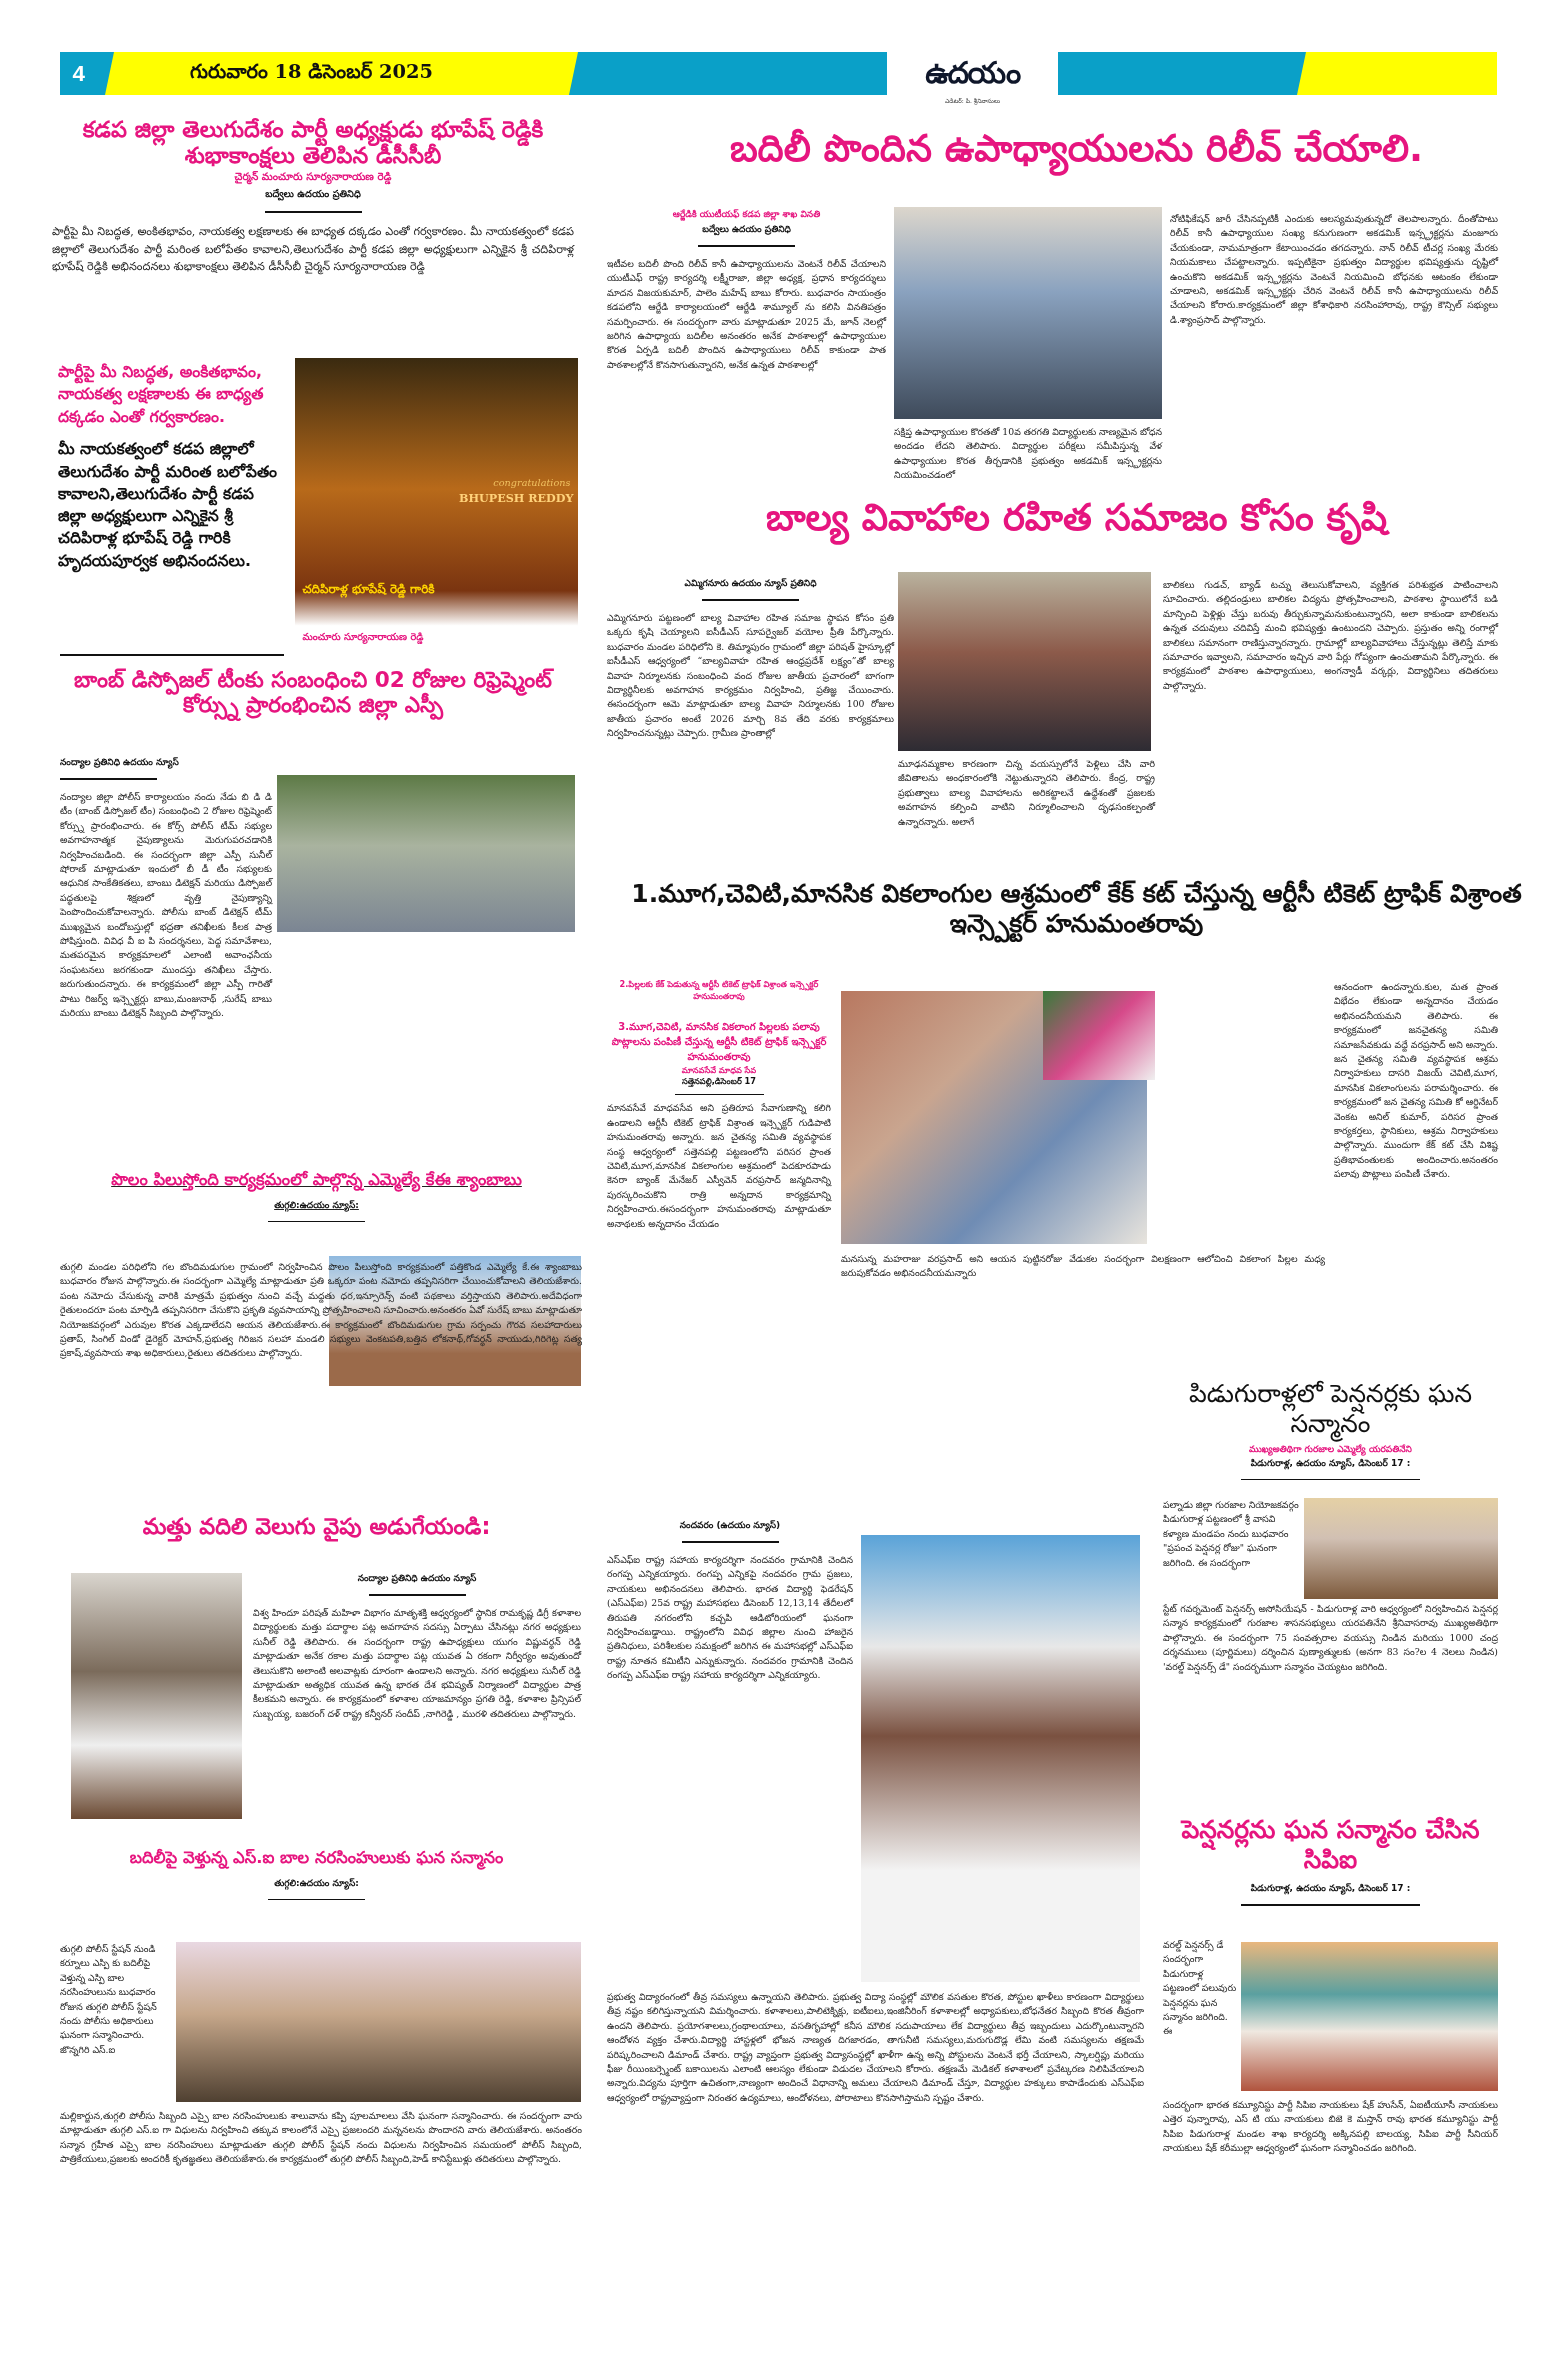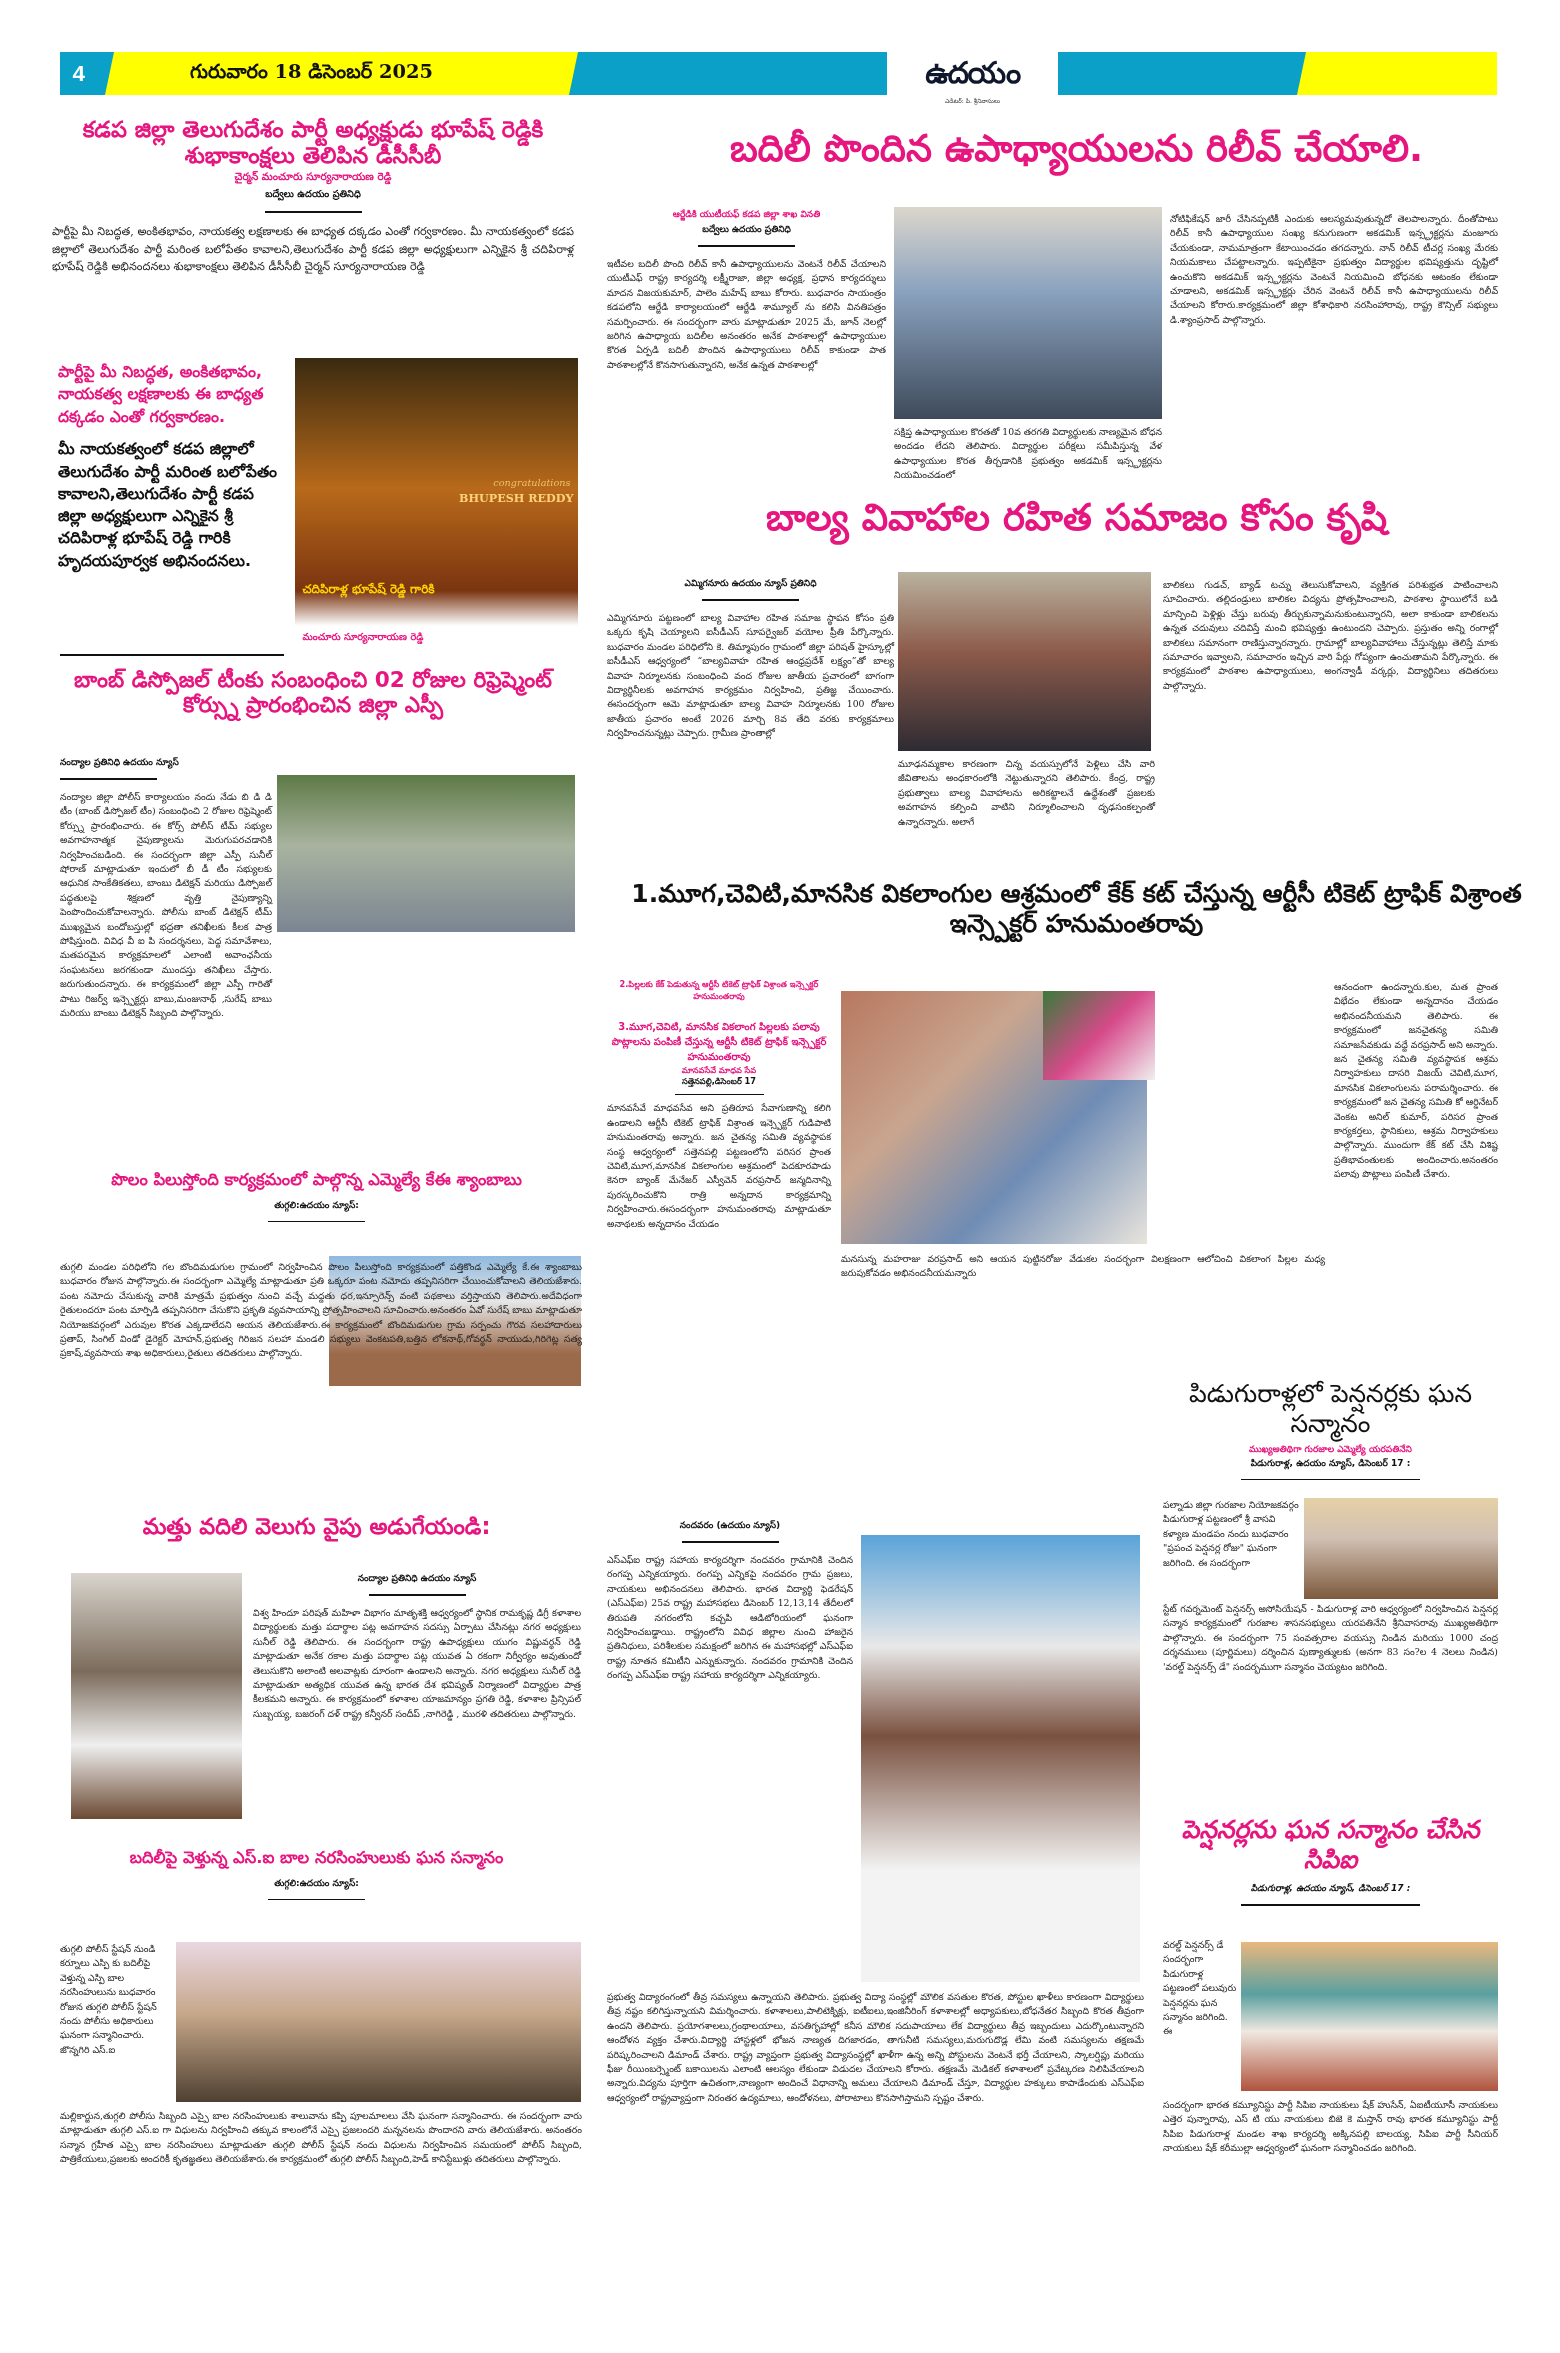--- a/index.html
+++ b/index.html
@@ -115,21 +115,21 @@
 </div>
 <div class="photo" style="left:841px; top:991px; width:306px; height:253px; background:linear-gradient(135deg,#b87860,#c9a58f 35%,#6f8cb4 65%,#e8e4dd);"></div>
 <div class="photo" style="left:1043px; top:991px; width:112px; height:89px; background:linear-gradient(135deg,#3a7a3a,#d64a8a 50%,#f0f0f0);"></div>
 <div class="article" style="left:841px; top:1252px; width:484px;">
   <div class="body-text" style="font-size:9.3px;">మనసున్న మహరాజు వరప్రసాద్ అని ఆయన పుట్టినరోజు వేడుకల సందర్భంగా విలక్షణంగా ఆలోచించి వికలాంగ పిల్లల మధ్య జరుపుకోవడం అభినందనీయమన్నారు</div>
 </div>
 <div class="article" style="left:1334px; top:980px; width:164px;">
   <div class="body-text" style="font-size:9.3px;">ఆనందంగా ఉందన్నారు.కుల, మత ప్రాంత విభేదం లేకుండా అన్నదానం చేయడం అభినందనీయమని తెలిపారు. ఈ కార్యక్రమంలో జనచైతన్య సమితి సమాజసేవకుడు వద్దే వరప్రసాద్ అని అన్నారు. జన చైతన్య సమితి వ్యవస్థాపక ఆశ్రమ నిర్వాహకులు దాసరి విజయ్ చెవిటి,మూగ, మానసిక వికలాంగులను పరామర్శించారు. ఈ కార్యక్రమంలో జన చైతన్య సమితి కో ఆర్డినేటర్ వెంకట అనిల్ కుమార్, పరిసర ప్రాంత కార్యకర్తలు, స్థానికులు, ఆశ్రమ నిర్వాహకులు పాల్గొన్నారు. ముందుగా కేక్ కట్ చేసి విశిష్ట ప్రతిభావంతులకు అందించారు.అనంతరం పలావు పొట్లాలు పంపిణీ చేశారు.</div>
 </div>
 
-<div class="article" style="left:52px; top:1170px; width:529px;">
+<div class="article" style="left:52px; top:1170px; width:529px;text-decoration:underline;">
   <div class="headline" style="font-size:16.4px;">పొలం పిలుస్తోంది కార్యక్రమంలో పాల్గొన్న ఎమ్మెల్యే కేఈ శ్యాంబాబు</div>
   <div class="byline" style="font-size:9px; margin-top:10.4px;">తుగ్గలి:ఉదయం న్యూస్:</div>
   <div class="rule"></div>
 </div>
 <div class="photo" style="left:329px; top:1256px; width:252px; height:130px; background:linear-gradient(180deg,#8fb9df,#e6e6e6 35%,#9b6a4a 75%);"></div>
 <div class="article" style="left:60px; top:1260px; width:522px;">
   <div class="body-text" style="font-size:9.3px; padding-right:0; shape-outside: inset(0 0 0 268px);">తుగ్గలి మండల పరిధిలోని గల బొందిమడుగుల గ్రామంలో నిర్వహించిన పొలం పిలుస్తోంది కార్యక్రమంలో పత్తికొండ ఎమ్మెల్యే కే.ఈ శ్యాంబాబు బుధవారం రోజున పాల్గొన్నారు.ఈ సందర్భంగా ఎమ్మెల్యే మాట్లాడుతూ ప్రతి ఒక్కరూ పంట నమోదు తప్పనిసరిగా చేయించుకోవాలని తెలియజేశారు. పంట నమోదు చేసుకున్న వారికి మాత్రమే ప్రభుత్వం నుంచి వచ్చే మద్దతు ధర,ఇన్సూరెన్స్ వంటి పథకాలు వర్తిస్తాయని తెలిపారు.అదేవిధంగా రైతులందరూ పంట మార్పిడి తప్పనిసరిగా చేసుకొని ప్రకృతి వ్యవసాయాన్ని ప్రోత్సహించాలని సూచించారు.అనంతరం ఏవో సురేష్ బాబు మాట్లాడుతూ నియోజకవర్గంలో ఎరువుల కొరత ఎక్కడాలేదని ఆయన తెలియజేశారు.ఈ కార్యక్రమంలో బొందిమడుగుల గ్రామ సర్పంచు గౌరవ సలహాదారులు ప్రతాప్, సింగిల్ విండో డైరెక్టర్ మోహన్,ప్రభుత్వ గిరిజన సలహా మండలి సభ్యులు వెంకటపతి,బత్తిన లోకనాథ్,గోవర్ధన్ నాయుడు,గిరిగెట్ల సత్య ప్రకాష్,వ్యవసాయ శాఖ అధికారులు,రైతులు తదితరులు పాల్గొన్నారు.</div>
 </div>
 
 <div class="article" style="left:52px; top:1513px; width:529px;">
@@ -174,21 +174,21 @@
   <div class="rule" style="width:179px;"></div>
 </div>
 <div class="article" style="left:1163px; top:1498px; width:138px;">
   <div class="body-text" style="font-size:9.3px; text-align:left;">పల్నాడు జిల్లా గురజాల నియోజకవర్గం పిడుగురాళ్ల పట్టణంలో శ్రీ వాసవి కళ్యాణ మండపం నందు బుధవారం "ప్రపంచ పెన్షనర్ల రోజు" ఘనంగా జరిగింది. ఈ సందర్భంగా</div>
 </div>
 <div class="photo" style="left:1304px; top:1498px; width:194px; height:101px; background:linear-gradient(180deg,#e5d0a5,#d1c0b3 40%,#7d5a3c);"></div>
 <div class="article" style="left:1163px; top:1602px; width:335px;">
   <div class="body-text" style="font-size:9.3px;">స్టేట్ గవర్నమెంట్ పెన్షనర్స్ అసోసియేషన్ - పిడుగురాళ్ల వారి ఆధ్వర్యంలో నిర్వహించిన పెన్షనర్ల సన్మాన కార్యక్రమంలో గురజాల శాసనసభ్యులు యరపతినేని శ్రీనివాసరావు ముఖ్యఅతిథిగా పాల్గొన్నారు. ఈ సందర్భంగా 75 సంవత్సరాల వయస్సు నిండిన మరియు 1000 చంద్ర దర్శనములు (పూర్ణిమలు) దర్శించిన పుణ్యాత్ములకు (అనగా 83 సం?ల 4 నెలలు నిండిన) 'వరల్డ్ పెన్షనర్స్ డే" సందర్భముగా సన్మానం చెయ్యటం జరిగింది.</div>
 </div>
 
-<div class="article" style="left:1159px; top:1815px; width:343px;font-style:italic;">
+<div class="article" style="left:1159px; top:1815px; width:343px;">
   <div class="headline" style="font-size:25px;">పెన్షనర్లను ఘన సన్మానం చేసిన సిపిఐ</div>
   <div class="byline" style="font-size:9px; margin-top:9px;">పిడుగురాళ్ల, ఉదయం న్యూస్, డిసెంబర్ 17 :</div>
   <div class="rule" style="width:179px;"></div>
 </div>
 <div class="article" style="left:1163px; top:1938px; width:75px;">
   <div class="body-text" style="font-size:9.3px; text-align:left;">వరల్డ్ పెన్షనర్స్ డే సందర్భంగా పిడుగురాళ్ల పట్టణంలో పలువురు పెన్షనర్లను ఘన సన్మానం జరిగింది. ఈ</div>
 </div>
 <div class="photo" style="left:1241px; top:1942px; width:257px; height:149px; background:linear-gradient(180deg,#e9b77e,#5aa0a0 35%,#efe8e0 60%,#b0533d);"></div>
 <div class="article" style="left:1163px; top:2098px; width:335px;">
   <div class="body-text" style="font-size:9.3px;">సందర్భంగా భారత కమ్యూనిస్టు పార్టీ సిపిఐ నాయకులు షేక్ హుసేన్, ఏఐటీయూసీ నాయకులు ఎత్తెర పున్నారావు, ఎస్ టి యు నాయకులు బిజె కె మస్తాన్ రావు భారత కమ్యూనిస్టు పార్టీ సిపిఐ పిడుగురాళ్ల మండల శాఖ కార్యదర్శి అక్కినపల్లి బాలయ్య, సిపిఐ పార్టీ సీనియర్ నాయకులు షేక్ కరీముల్లా ఆధ్వర్యంలో ఘనంగా సన్మానించడం జరిగింది.</div>

